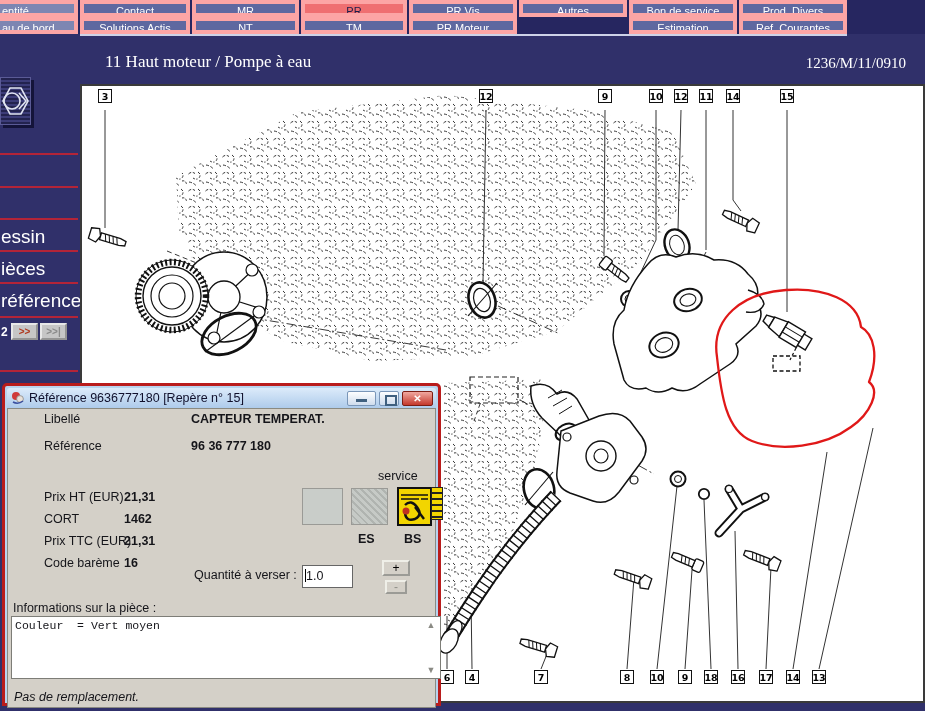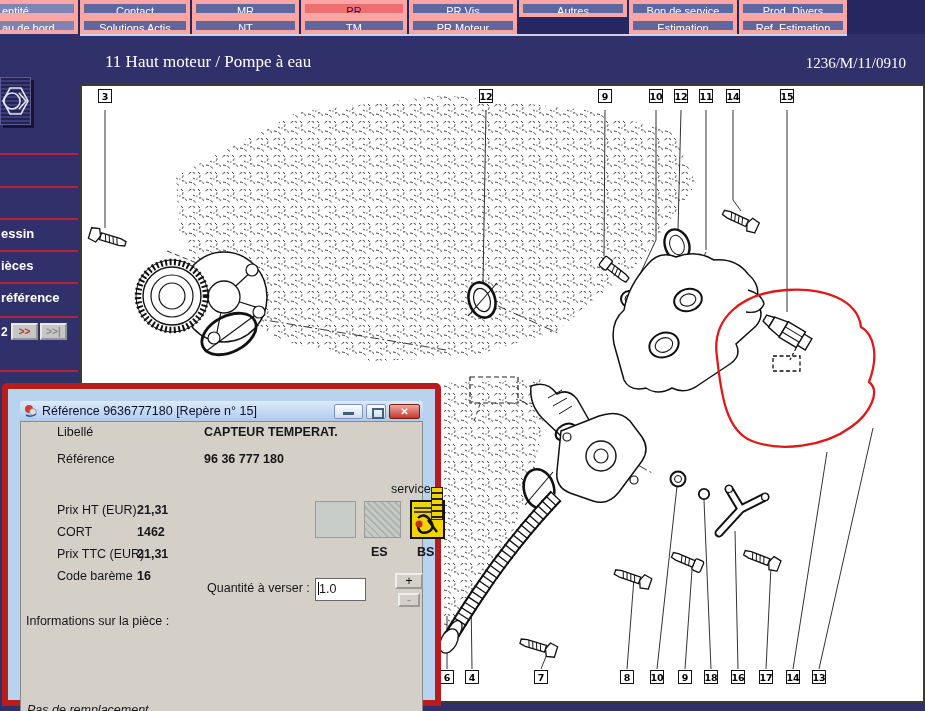--- a/index.html
+++ b/index.html
@@ -20,35 +20,35 @@
       font-family:"Liberation Serif",serif;font-size:17px;}
   .doc-ref{position:absolute;right:19px;top:55px;color:#fff;
       font-family:"Liberation Serif",serif;font-size:15px;}
 
   
   .sidebar{position:absolute;left:0;top:34px;width:80px;height:677px;background:#30306a;}
   .logo{position:absolute;left:0;top:43px;width:29px;height:46px;
         background:repeating-linear-gradient(180deg,#23234f 0 2px,#3c3c78 2px 4px);
         box-shadow:3px 3px 0 #14143a;border:1px solid #5a5a96;}
   .redline{position:absolute;left:0;width:78px;height:2px;background:#b32438;}
-  .side-label{position:absolute;left:1px;color:#fff;font-size:13px;font-weight:bold;cursor:pointer;}
+  .side-label{position:absolute;left:1px;color:#fff;font-size:19px;font-weight:normal;cursor:pointer;}
   .pgbtn{position:absolute;width:27px;height:17px;background:#c6c6c6;
          border:2px outset #e8e8e8;font-size:10px;font-weight:bold;line-height:12px;
          text-align:center;padding:0;cursor:pointer;}
   .pg-ind{position:absolute;left:1px;color:#fff;font-size:12px;font-weight:bold;}
 
   
   .panel{position:absolute;left:80px;top:84px;width:845px;height:619px;
          background:#fff;border:2px solid #3a3a3a;box-sizing:border-box;}
   .panel svg{position:absolute;left:0;top:0;}
 
   
   .dlg{position:absolute;left:2px;top:383px;width:439px;height:323px;z-index:5;
-       background:#b9d3ee;border:6px solid #b91c1c;border-radius:5px 5px 0 0;
-       box-sizing:border-box;padding:12px;}
+       background:#b9d3ee;border:3px solid #b91c1c;border-radius:5px 5px 0 0;
+       box-sizing:border-box;padding:2px;}
   .dlg-title{position:relative;height:20px;
        background:linear-gradient(#dcebfa,#aecbeb);border-radius:3px 3px 0 0;}
   .dlg-title-text{position:absolute;left:22px;top:3px;font-size:12.5px;color:#10102c;white-space:nowrap;}
   .dlg-ico{position:absolute;left:3px;top:2px;width:16px;height:16px;}
   .winbtn{position:absolute;top:3px;height:15px;box-sizing:border-box;
        border:1px solid #7a96b8;border-radius:2px;cursor:pointer;
        background:linear-gradient(#fdfeff,#cfdced);}
   .winbtn.min{right:60px;width:29px;}
   .winbtn.rest{right:37px;width:20px;}
   .winbtn.close{right:3px;width:31px;background:linear-gradient(#f0a8a0,#c4382c);
@@ -94,21 +94,21 @@
   <div class="tab" style="left:519px;top:0;width:108px">Autres</div>
   <div class="tab" style="left:629px;top:0;width:108px">Bon de service</div>
   <div class="tab" style="left:739px;top:0;width:108px">Prod. Divers</div>
 
   <div class="tab light" style="left:0;top:17px;width:78px">au de bord</div>
   <div class="tab" style="left:80px;top:17px;width:110px">Solutions Actis</div>
   <div class="tab" style="left:192px;top:17px;width:107px">NT</div>
   <div class="tab" style="left:301px;top:17px;width:106px">TM</div>
   <div class="tab" style="left:409px;top:17px;width:108px">PR Moteur</div>
   <div class="tab" style="left:629px;top:17px;width:108px">Estimation</div>
-  <div class="tab" style="left:739px;top:17px;width:108px">Ref. Estimation</div>
+  <div class="tab" style="left:739px;top:17px;width:108px">Ref. Courantes</div>
 </div>
 <div class="hdr-underline"></div>
 
 <div class="page-title">11 Haut moteur / Pompe à eau</div>
 <div class="doc-ref">1236/M/11/0910</div>
 
 <div class="sidebar">
   <div class="logo">
     <svg width="29" height="46" viewBox="0 0 29 46">
       <g fill="none" stroke="#dfe3f0" stroke-width="1.6">
@@ -422,16 +422,21 @@
     <span class="fld b" style="left:116px;top:125px">21,31</span>
     <span class="fld" style="left:36px;top:147px">Code barème</span>
     <span class="fld b" style="left:116px;top:147px">16</span>
 
     <span class="fld" style="left:186px;top:159px">Quantité à verser :</span>
     <span class="qty-input"><span class="caret"></span><span>1.0</span></span>
     <button class="pm plus">+</button>
     <button class="pm minus">-</button>
 
     <span class="fld" style="left:5px;top:192px">Informations sur la pièce :</span>
+    <div class="info-area">
+      <span class="info-text">Couleur  = Vert moyen</span>
+      <span class="sarrow" style="top:2px">▲</span>
+      <span class="sarrow" style="bottom:2px">▼</span>
+    </div>
     <span class="dlg-footer">Pas de remplacement.</span>
   </div>
 </div>
 <div class="sliver"></div>
 
 </body></html>

